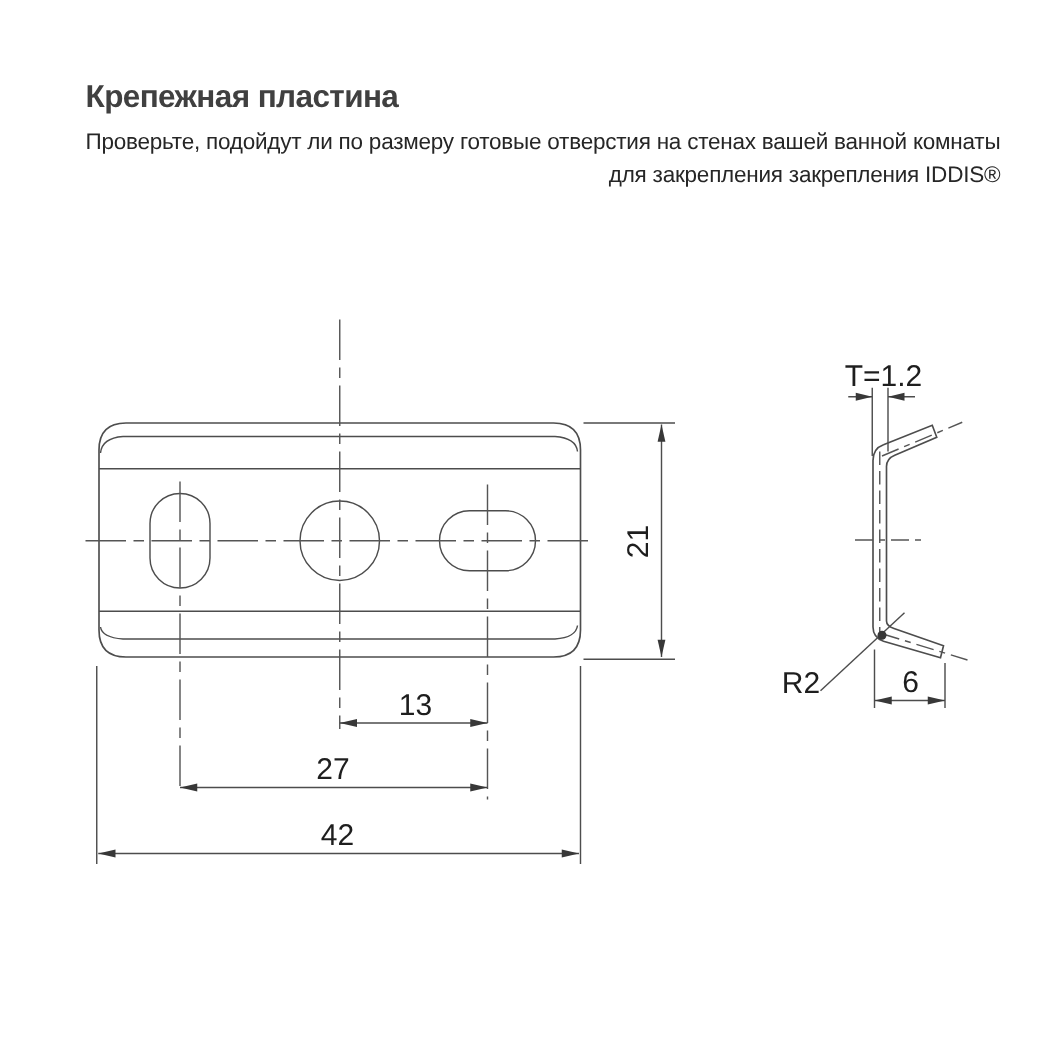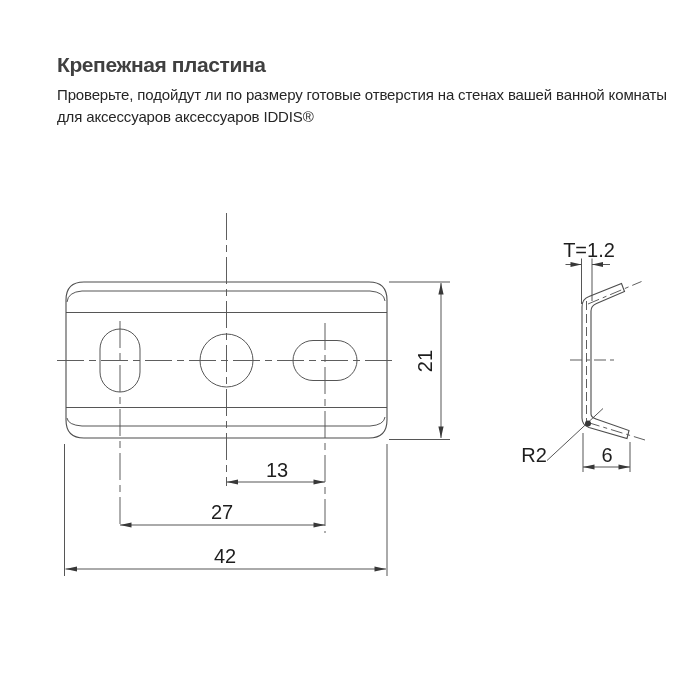--- a/index.html
+++ b/index.html
@@ -6,38 +6,38 @@
   body{
     width:700px;height:700px;background:#ffffff;position:relative;overflow:hidden;
     font-family:"Liberation Sans","DejaVu Sans",sans-serif;
   }
   .page-title{
     position:absolute;left:57px;top:53px;margin:0;
     font-size:21px;font-weight:700;letter-spacing:-0.4px;color:#404040;
   }
   .page-desc{
     position:absolute;left:57px;top:84px;margin:0;
-    font-size:15px;line-height:21.5px;letter-spacing:-0.15px;color:#262626;max-width:620px;
+    font-size:15px;line-height:21.5px;letter-spacing:-0.15px;color:#262626;max-width:620px;text-align:right;
   }
   svg.drawing{position:absolute;left:0;top:0;}
   .ln{fill:none;stroke:#4d4d4d;stroke-width:1.1;stroke-linecap:butt;}
   .thin{stroke-width:0.95;}
   .cl{fill:none;stroke:#555555;stroke-width:0.95;stroke-dasharray:27 5 7 5;}
   .cl2{fill:none;stroke:#555555;stroke-width:0.95;stroke-dasharray:12 4 4 4;}
   .hid{fill:none;stroke:#555555;stroke-width:0.95;stroke-dasharray:9 4;}
   .arr{fill:#383838;stroke:none;}
   .dim{font-family:"Liberation Sans","DejaVu Sans",sans-serif;font-size:20px;fill:#1e1e1e;}
   .dot{fill:#383838;stroke:none;}
 </style>
 </head>
 <body>
 
 <h1 class="page-title">Крепежная пластина</h1>
 
-<p class="page-desc"><span>Проверьте, подойдут ли по размеру готовые отверстия на стенах вашей ванной комнаты</span><br><span>для аксессуаров аксессуаров IDDIS®</span></p>
+<p class="page-desc"><span>Проверьте, подойдут ли по размеру готовые отверстия на стенах вашей ванной комнаты</span><br><span>для закрепления закрепления IDDIS®</span></p>
 
 <svg class="drawing" width="700" height="700" viewBox="0 0 700 700" xmlns="http://www.w3.org/2000/svg">
 
   <g>
 
     <path class="ln" d="M 84,282 L 369,282 Q 387,282 387,300 L 387,420 Q 387,438 369,438 L 84,438 Q 66,438 66,420 L 66,300 Q 66,282 84,282 Z"></path>
 
     <path class="ln thin" d="M 67,302 Q 68,292 82,291 L 370,291 Q 384,292 385,301
          M 67,418 Q 68,425 82,426 L 370,426 Q 384,425 385,417"></path>
 

